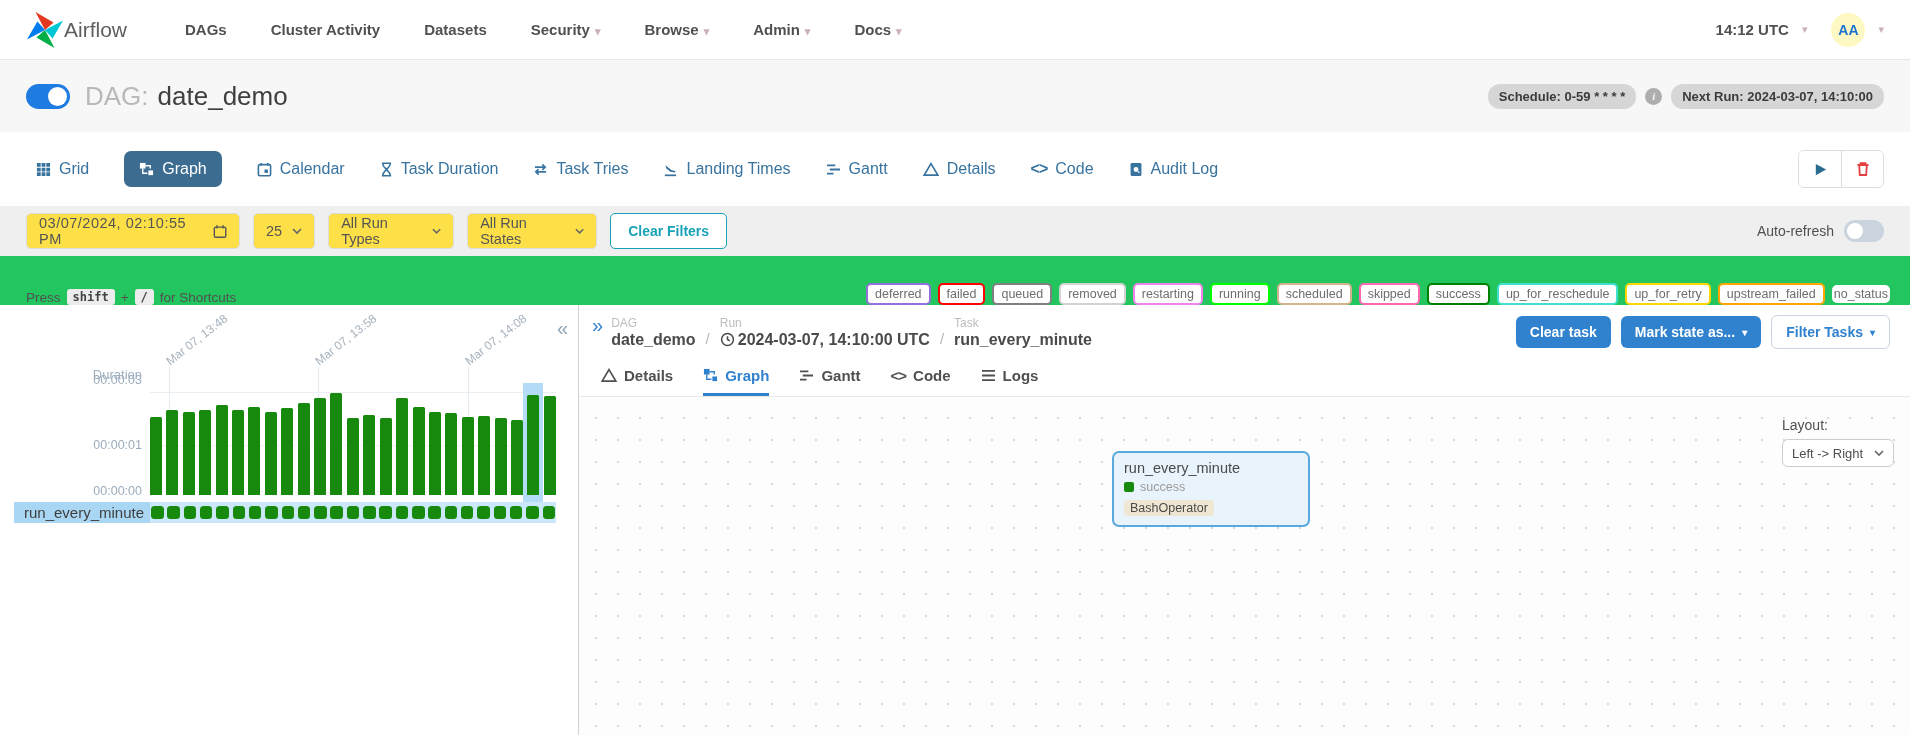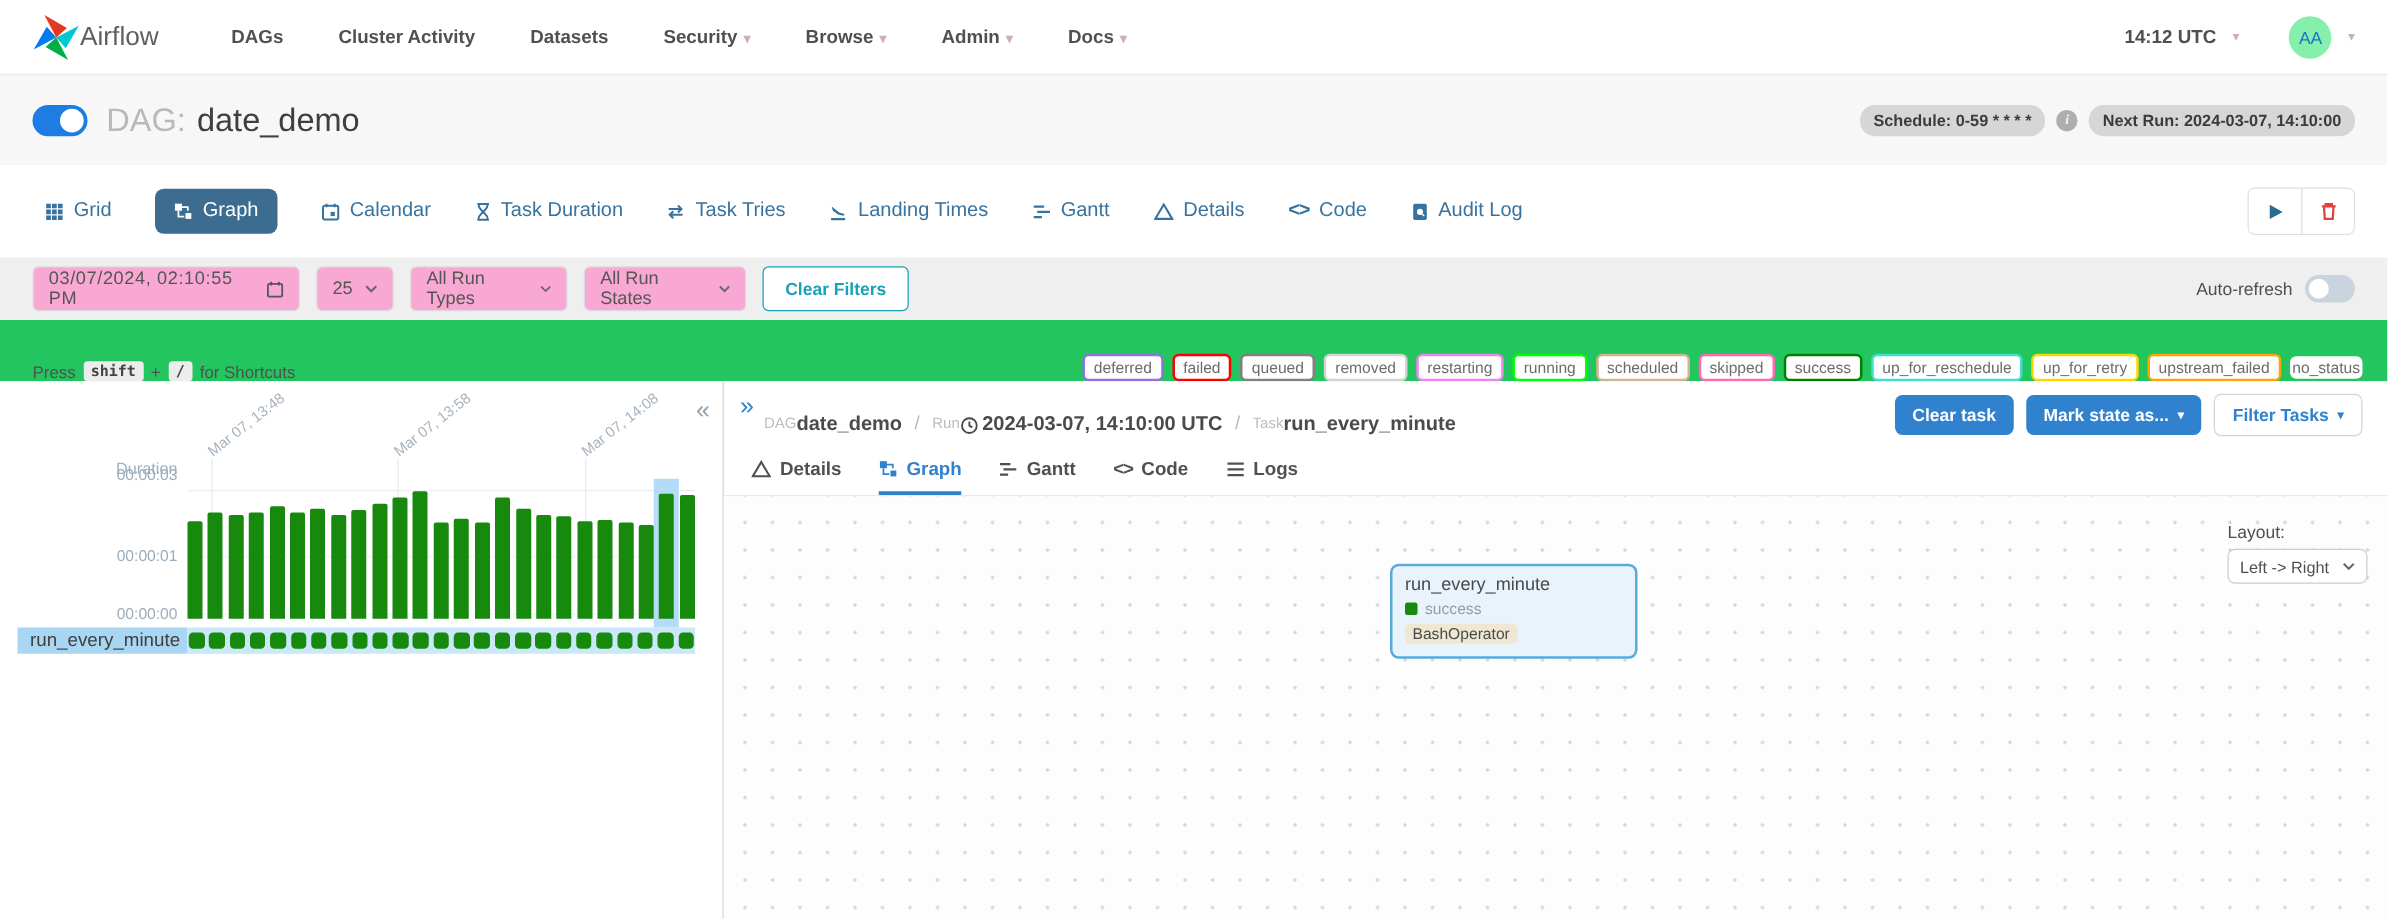--- a/index.html
+++ b/index.html
@@ -9,23 +9,23 @@
   
   .navbar { height: 60px; display: flex; align-items: center; padding: 0 26px;
     background: #fff; border-bottom: 1px solid #e7e7e7; }
   .brand { display: flex; align-items: center; gap: 0; margin-right: 58px; cursor: pointer; }
   .brand-name { font-size: 21px; color: #5f5f5f; }
   .nav-items { display: flex; gap: 44px; align-items: center; }
   .nav-item { font-size: 15px; font-weight: bold; color: #51504f; cursor: pointer; white-space: nowrap; }
   .nav-caret { color: #cbb0ba; font-size: 11px; margin-left: 5px; }
   .nav-right { margin-left: auto; display: flex; align-items: center; gap: 8px; }
   .clock-menu { font-size: 15px; font-weight: bold; color: #51504f; cursor: pointer; }
-  .avatar { width: 34px; height: 34px; border-radius: 50%; background: #86efac; color: #1a73cf;
-    font-weight: normal; font-size: 14px; display: flex; align-items: center; justify-content: center;
-    margin-left: 32px; cursor: pointer; }
+  .avatar { width: 34px; height: 34px; border-radius: 50%; background: #fef9c3; color: #1a73cf;
+    font-weight: bold; font-size: 14px; display: flex; align-items: center; justify-content: center;
+    margin-left: 16px; cursor: pointer; }
 
   
   .title-band { height: 72px; background: #f7f7f7; display: flex; align-items: center; padding: 0 26px; }
   .switch { width: 44px; height: 25px; border-radius: 13px; background: #1e7ce2; position: relative;
     cursor: pointer; flex: 0 0 auto; }
   .switch .knob { position: absolute; top: 3px; width: 19px; height: 19px; border-radius: 50%; background: #fff; }
   .switch.on .knob { right: 3px; }
   .switch.off { background: #c9d4de; }
   .switch.off .knob { left: 3px; }
   .dag-label { font-size: 26px; color: #b9b9b9; margin-left: 15px; }
@@ -43,21 +43,21 @@
     color: var(--link, #38739f); cursor: pointer; white-space: nowrap; justify-content: flex-end; }
   .tab svg { display: block; }
   .tab.active { background: var(--tab-active, #3c6d90); color: #fff; padding: 9px 15px; border-radius: 7px; }
   .icon-btn-group { margin-left: auto; display: flex; border: 1px solid #ddd; border-radius: 6px; overflow: hidden; }
   .icon-btn { width: 42px; height: 36px; background: #fff; display: flex; align-items: center;
     justify-content: center; cursor: pointer; }
   .icon-btn + .icon-btn { border-left: 1px solid #ddd; }
 
   
   .filter-bar { height: 50px; background: #efefef; display: flex; align-items: center; gap: 13px; padding: 0 26px; }
-  .control { height: 36px; background: #f9a8d4; border: 1px solid #dcdcdc; border-radius: 5px;
+  .control { height: 36px; background: #fde047; border: 1px solid #dcdcdc; border-radius: 5px;
     display: flex; align-items: center; gap: 10px; padding: 0 12px; font-size: 14.5px; color: #555; cursor: pointer; }
   .control .sel-caret { color: #777; }
   .datetime { letter-spacing: 0.5px; width: 214px; justify-content: space-between; }
   .clear-filters { height: 36px; padding: 0 17px; background: #fff; border: 1px solid var(--teal, #17a2b8);
     border-radius: 5px; color: var(--teal, #17a2b8); font-weight: bold; font-size: 14px;
     display: flex; align-items: center; cursor: pointer; }
   .auto-refresh { margin-left: auto; display: flex; align-items: center; gap: 10px; font-size: 14px; color: #51504f; }
   .auto-refresh .switch { width: 40px; height: 22px; }
   .auto-refresh .knob { width: 16px; height: 16px; }
 
@@ -95,21 +95,21 @@
     background: var(--rowstrip, #cbe7fa); display: flex; align-items: center; justify-content: space-between;
     padding: 0 1px; }
   .sq { width: 12.5px; height: 12.5px; border-radius: 3.5px; background: var(--green, #178a0e); cursor: pointer; }
 
   
   .right-panel { flex: 1; display: flex; flex-direction: column; background: #fff; }
   .rp-header { display: flex; align-items: center; padding: 10px 20px 8px 13px; }
   .expand-btn { font-size: 20px; color: var(--accent, #3182ce); align-self: flex-start; margin: 0 8px 0 0;
     cursor: pointer; line-height: 20px; }
   .crumbs { display: flex; align-items: flex-end; gap: 10px; }
-  .crumb { display: flex; flex-direction: row; margin-top: 16px; }
+  .crumb { display: flex; flex-direction: column; }
   .crumb-label { font-size: 12px; color: #bdbdbd; margin-bottom: 1px; }
   .crumb-value { font-size: 16px; font-weight: bold; color: #4a4a4a; display: flex; align-items: center; gap: 3px; }
   .crumb-sep { color: #b9b9b9; font-size: 15px; padding-bottom: 2px; }
   .rp-buttons { margin-left: auto; display: flex; gap: 10px; align-items: center; }
   .btn-solid { background: var(--accent, #3182ce); color: #fff; font-weight: bold; font-size: 14px;
     border-radius: 6px; height: 32px; padding: 0 14px; display: flex; align-items: center; gap: 7px; cursor: pointer; }
   .btn-outline { background: #fff; color: var(--accent, #3182ce); font-weight: bold; font-size: 14px;
     border: 1px solid #cbd5e0; border-radius: 6px; height: 34px; padding: 0 14px;
     display: flex; align-items: center; gap: 7px; cursor: pointer; }
   .btn-caret { font-size: 10px; }

